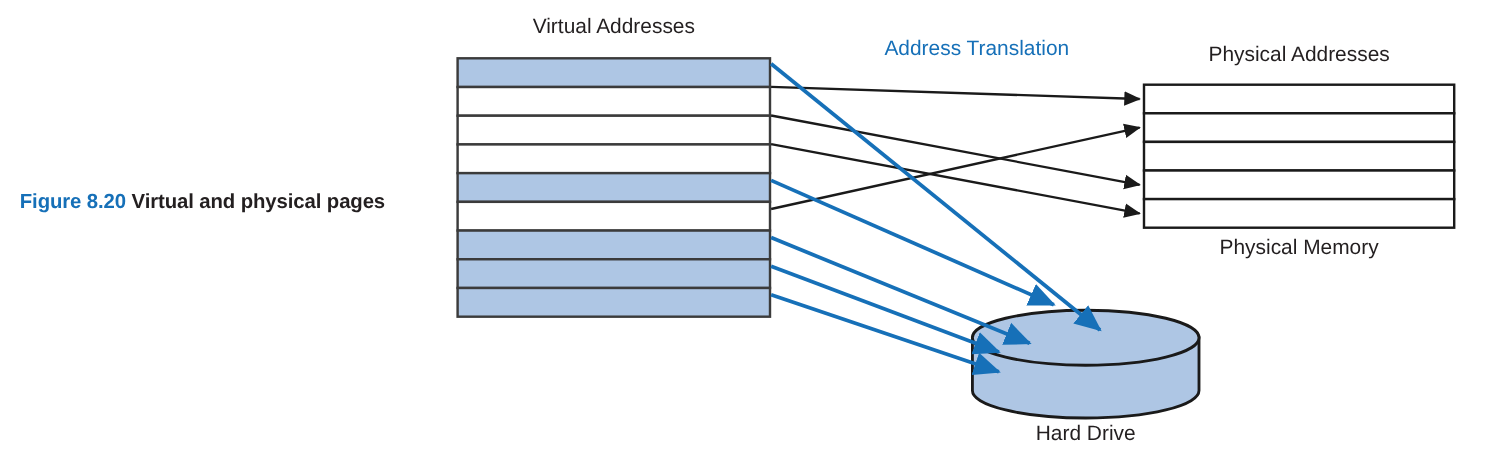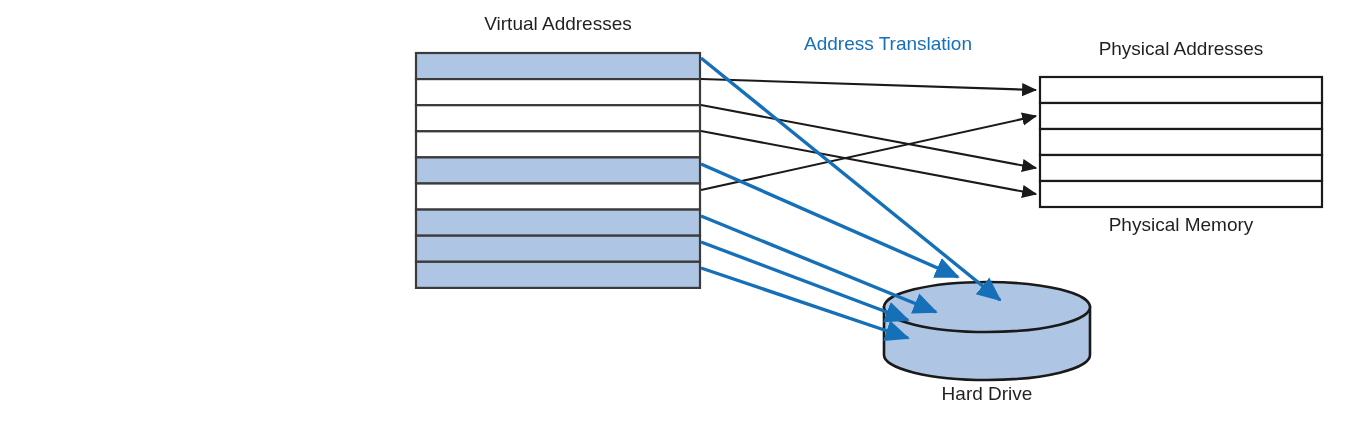--- a/index.html
+++ b/index.html
@@ -51,20 +51,23 @@
   }
   .svglabel.accent {
     fill: #1670b8;
   }
 </style>
 </head>
 <body>
 
 <div id="figure-root">
 
+  <div class="caption">
+    <span class="fignum">Figure 8.20</span><span> </span><span class="captext">Virtual and physical pages</span>
+  </div>
 
   <svg id="diagram" viewBox="0 0 1363 427">
     <defs>
       <marker id="arrowBlack" viewBox="0 0 10 10" refX="9.2" refY="5" markerWidth="7.2" markerHeight="7.2" orient="auto-start-reverse">
         <path d="M 0 0.6 L 10 5 L 0 9.4 z" fill="#1a1a1a"></path>
       </marker>
       <marker id="arrowBlue" viewBox="0 0 10 10" refX="9.2" refY="5" markerWidth="7.2" markerHeight="7.2" orient="auto-start-reverse">
         <path d="M 0 0.6 L 10 5 L 0 9.4 z" fill="#1670b8"></path>
       </marker>
     </defs>

